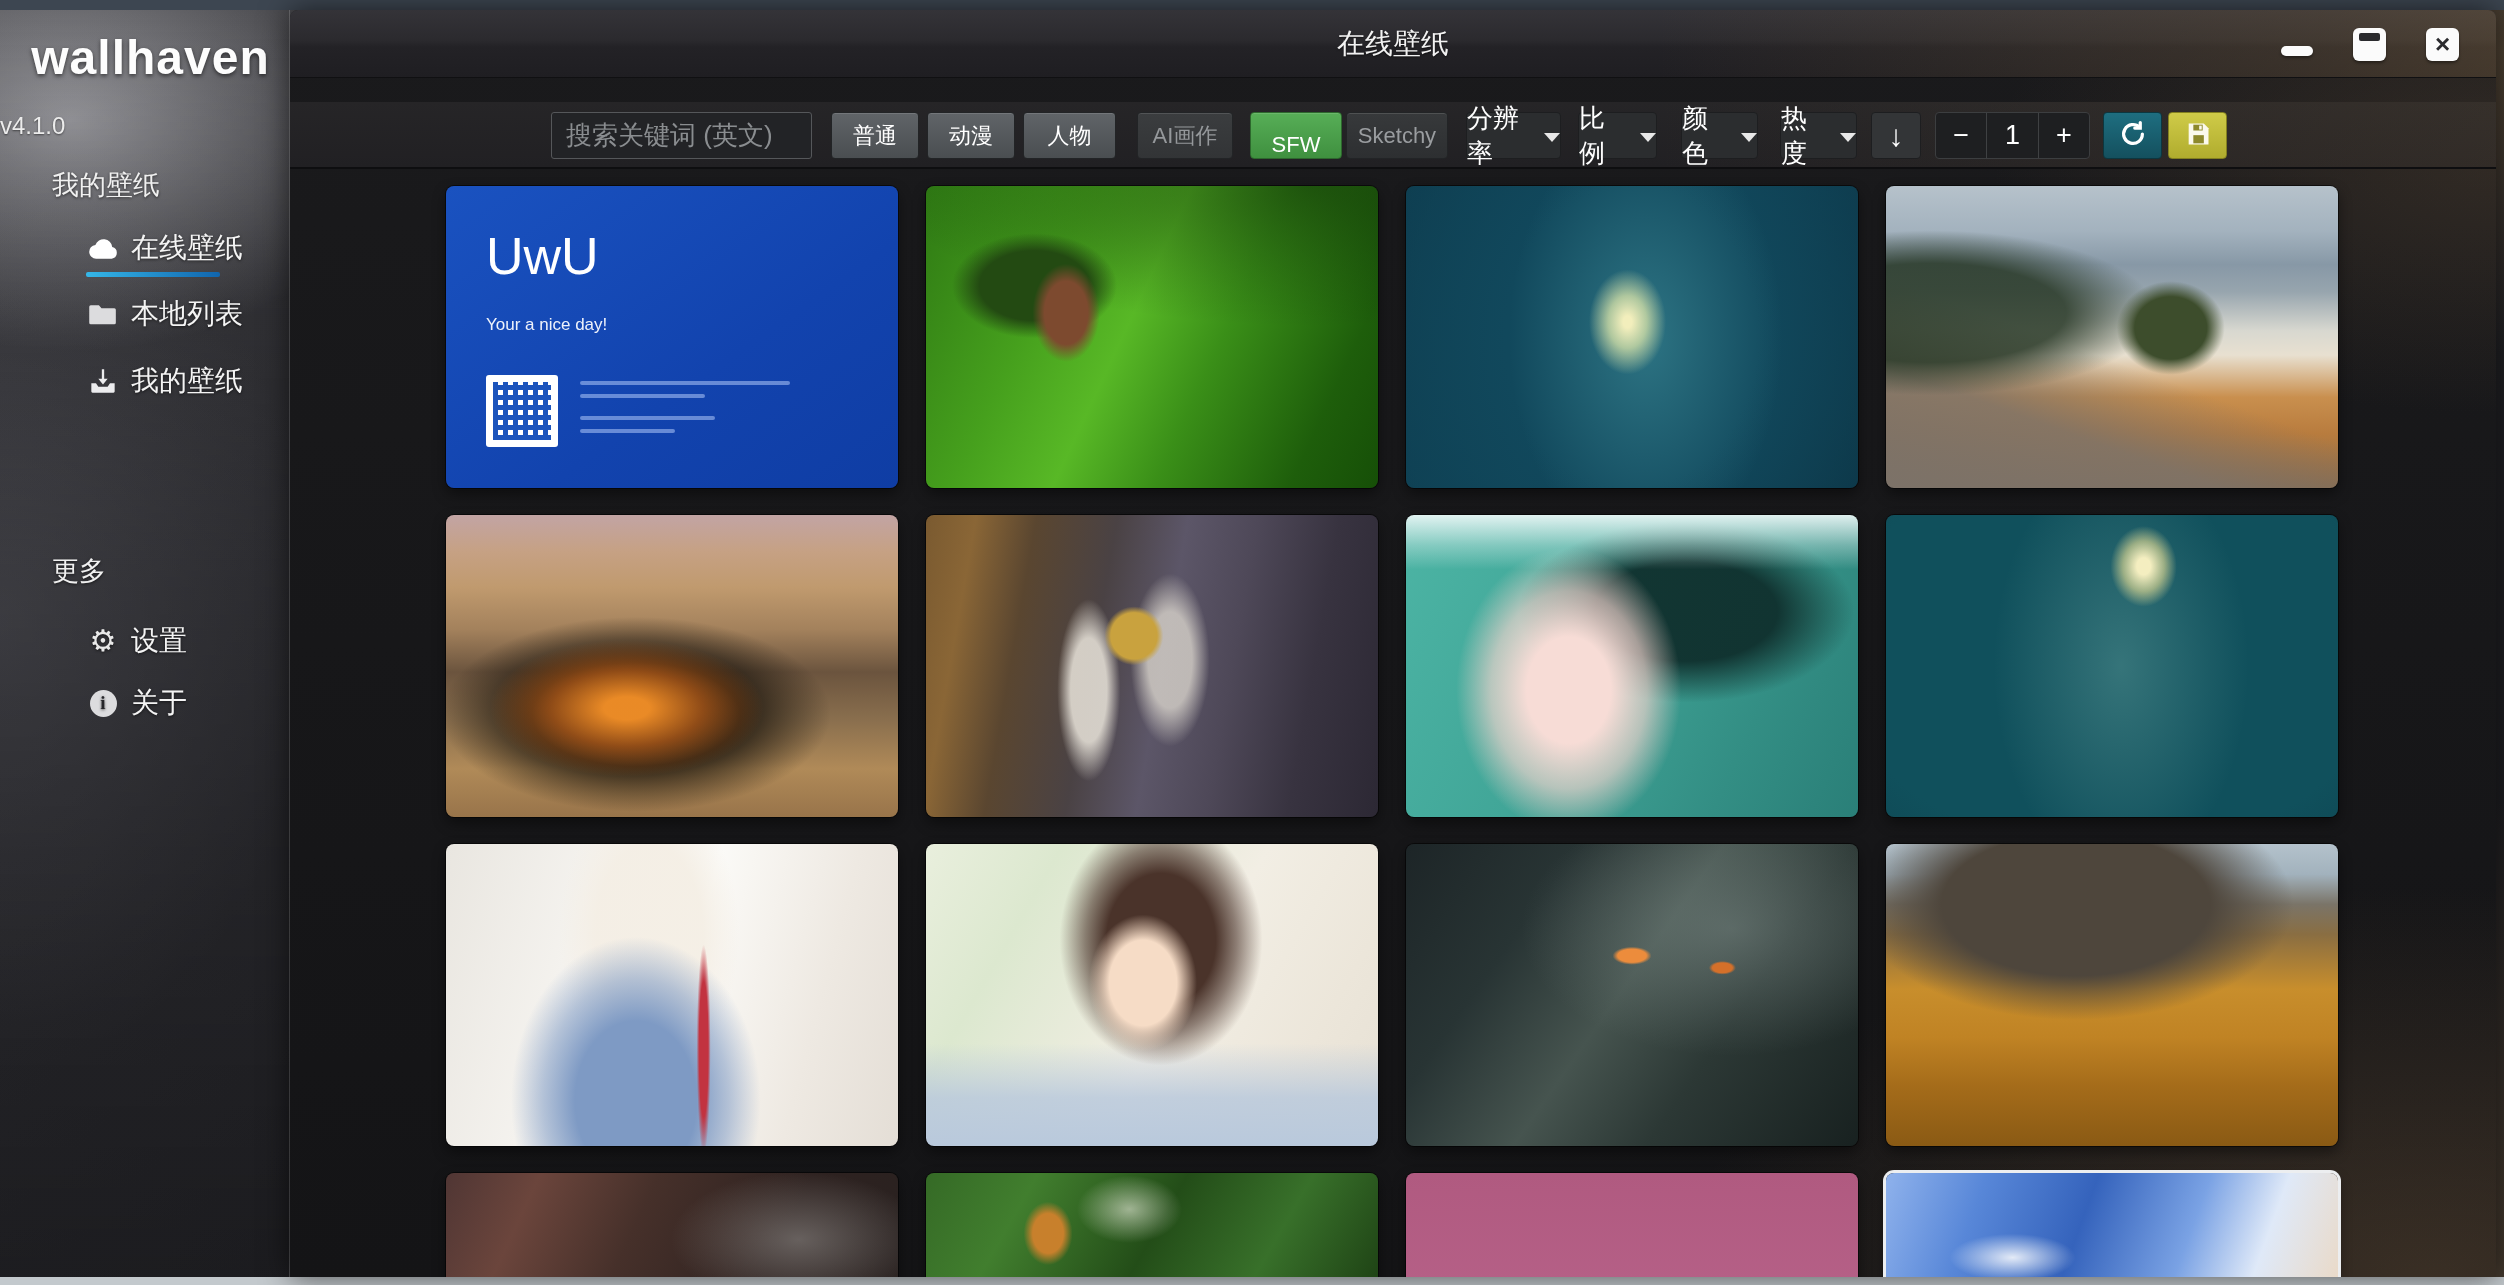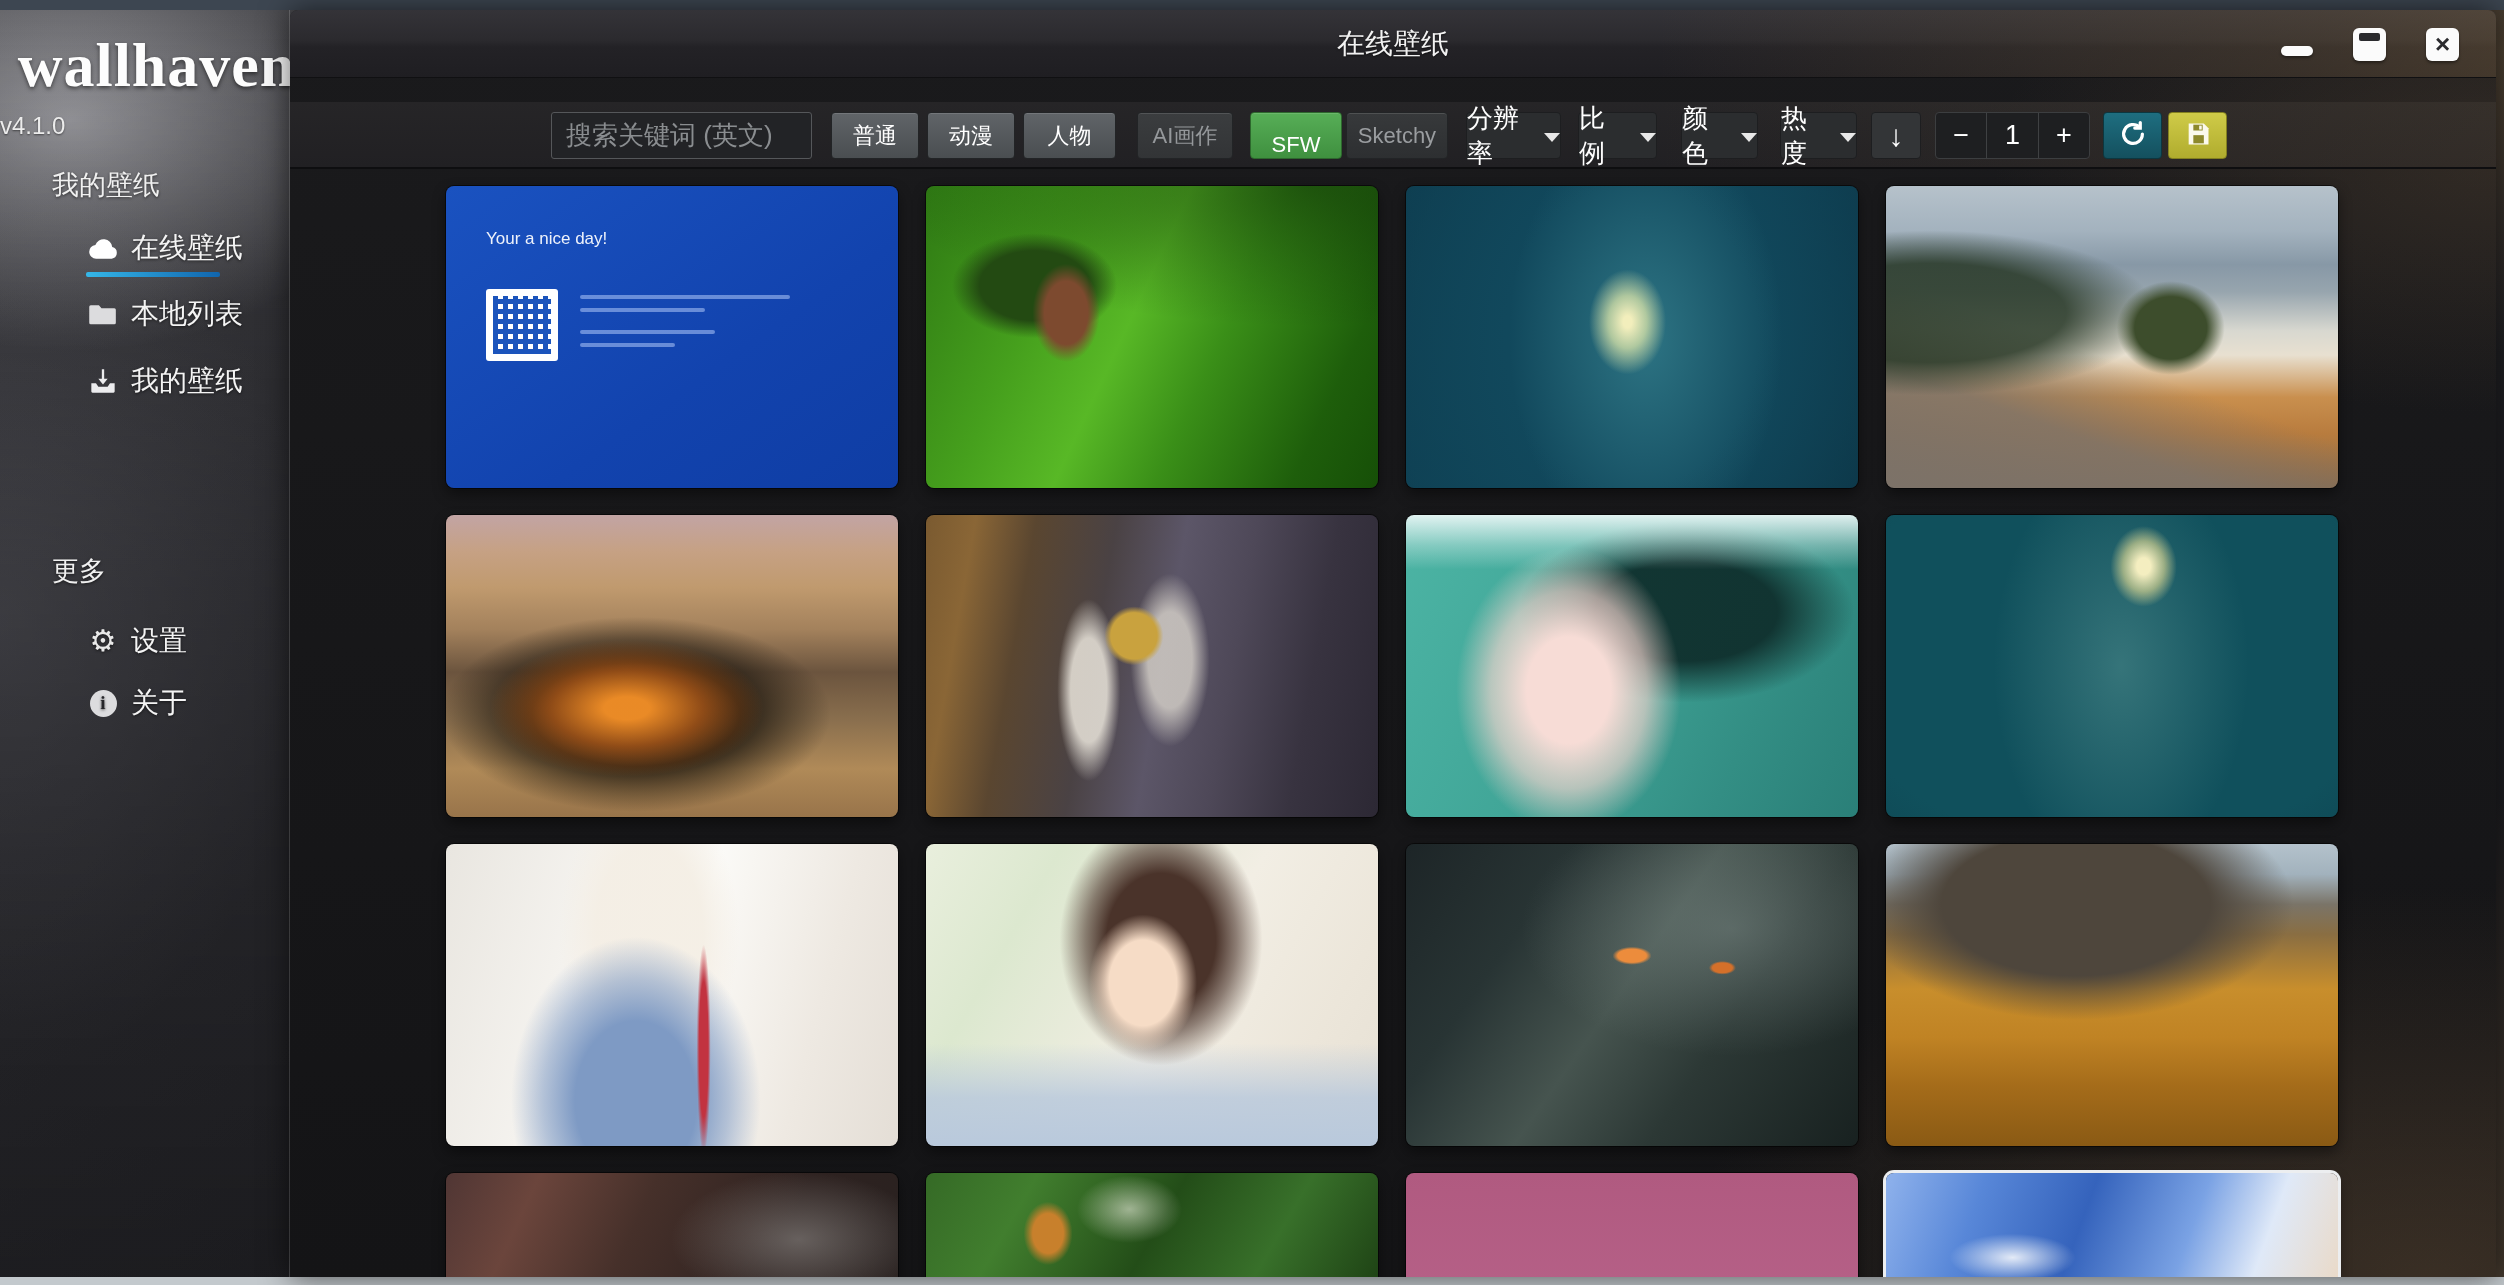--- a/index.html
+++ b/index.html
@@ -19,24 +19,23 @@
   .bottom-strip{ position:absolute; left:0; top:1277px; width:2504px; height:8px; background:#c3c9cd; }
 
   
   .sidebar{
     position:absolute; left:0; top:10px; width:290px; height:1267px;
     background:linear-gradient(to bottom, rgba(40,40,46,0) 0%, rgba(26,26,30,.35) 45%, rgba(16,16,19,.55) 100%);
     border-right:1px solid rgba(255,255,255,.22);
     color:#f2f2f2;
   }
   .logo{
-    position:absolute; top:20px; left:12px; width:100%; text-align:center;
-    font-size:62px; font-weight:bold; letter-spacing:1px; color:#fdfdfd;
+    position:absolute; top:20px; left:6px; width:100%; text-align:center;
+    font-size:48px; font-weight:bold; letter-spacing:1px; color:#fdfdfd;
     text-shadow:0 2px 4px rgba(0,0,0,.55);
-    font-family:Liberation Serif, serif;
   }
   .version{
     position:absolute; top:102px; left:0; width:100%; text-align:left;
     font-size:24px; color:#ececec; text-shadow:0 1px 2px rgba(0,0,0,.5);
   }
   .side-label{
     position:absolute; left:52px; font-size:27px; color:#f0f0f0;
     text-shadow:0 1px 3px rgba(0,0,0,.6);
   }
   .nav-item{
@@ -296,20 +295,21 @@
           <rect x="13" y="4.8" width="2.2" height="3.4" fill="#fbf9ec"></rect>
         </svg>
       </span>
     </div>
   </div>
 
   <div class="content">
     <div class="grid">
         <div class="tile" style="background: linear-gradient(145deg, rgb(26, 82, 192) 0%, rgb(18, 67, 174) 60%, rgb(15, 61, 164) 100%);">
           <div class="bsod">
+            <div class="bsod-title">UwU</div>
             <div class="bsod-line">Your a nice day!</div>
             <div class="bsod-foot">
               <div class="qr">
                 <div class="qr-pattern"></div>
               </div>
               <div class="fineprint">
                 <i></i>
                 <i></i>
                 <i></i>
                 <i></i>

